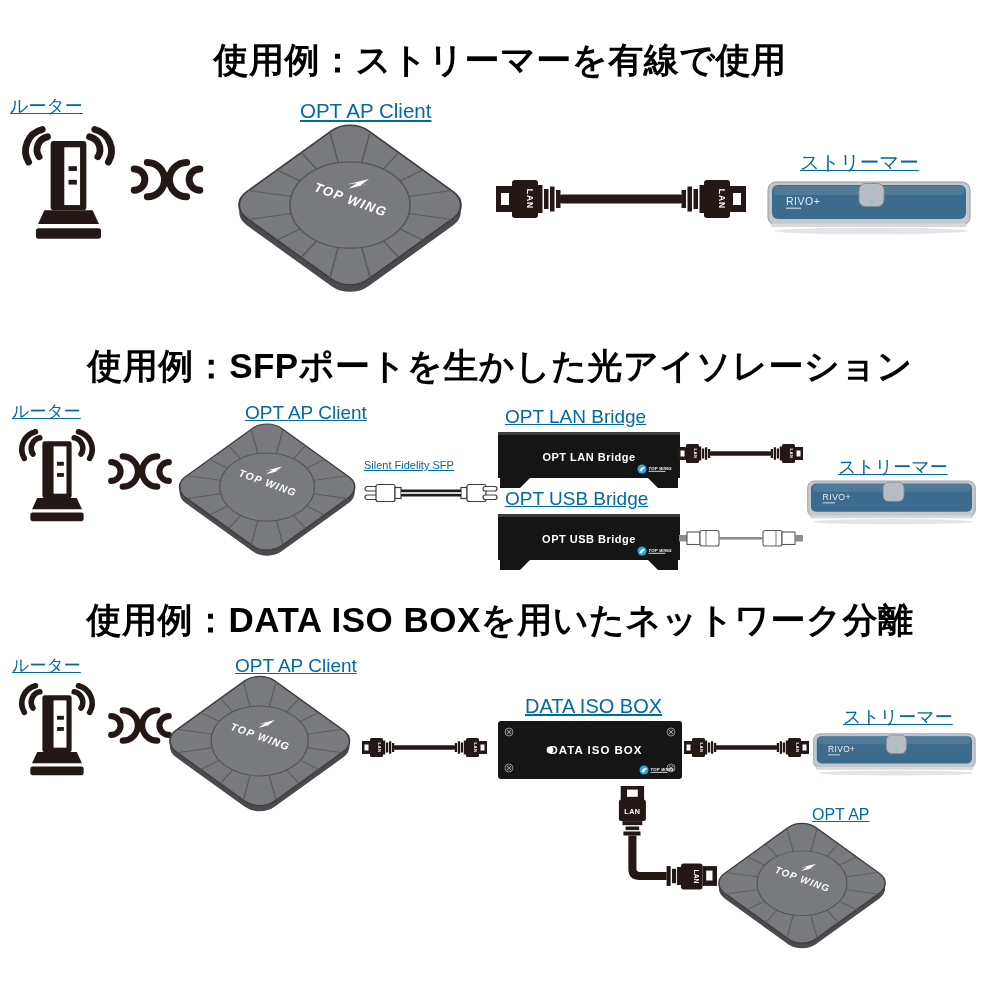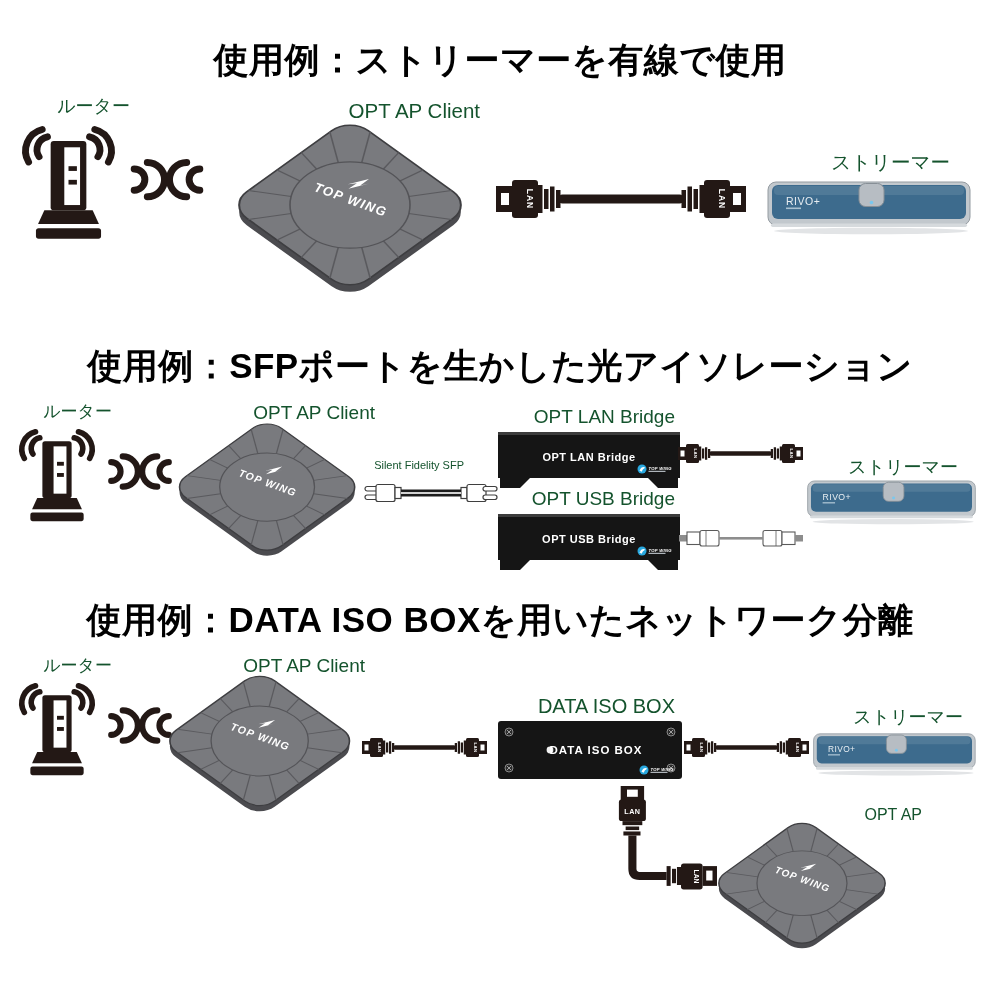--- a/index.html
+++ b/index.html
@@ -1,21 +1,21 @@
 <!DOCTYPE html>
 <html><head>
 <meta charset="utf-8">
 <style>
   html,body{margin:0;padding:0;background:#ffffff;}
   .page{position:relative;width:1000px;height:1000px;background:#ffffff;
         font-family:"Liberation Sans",sans-serif;overflow:hidden;}
   .art{position:absolute;left:0;top:0;}
   .heading{position:absolute;left:0;width:1000px;text-align:center;
            font-weight:700;color:#000;font-size:35px;line-height:1.15;letter-spacing:.5px;}
-  .lbl{position:absolute;color:#14532d;white-space:nowrap;text-align:right;}
+  .lbl{position:absolute;color:#0369a1;white-space:nowrap;text-align:left;text-decoration:underline;}
 </style>
 </head>
 <body>
 
 <div class="page">
 
   <div class="heading" style="top:40px">使用例：ストリーマーを有線で使用</div>
   <div class="heading" style="top:346px">使用例：SFPポートを生かした光アイソレーション</div>
   <div class="heading" style="top:600px">使用例：DATA ISO BOXを用いたネットワーク分離</div>
 

